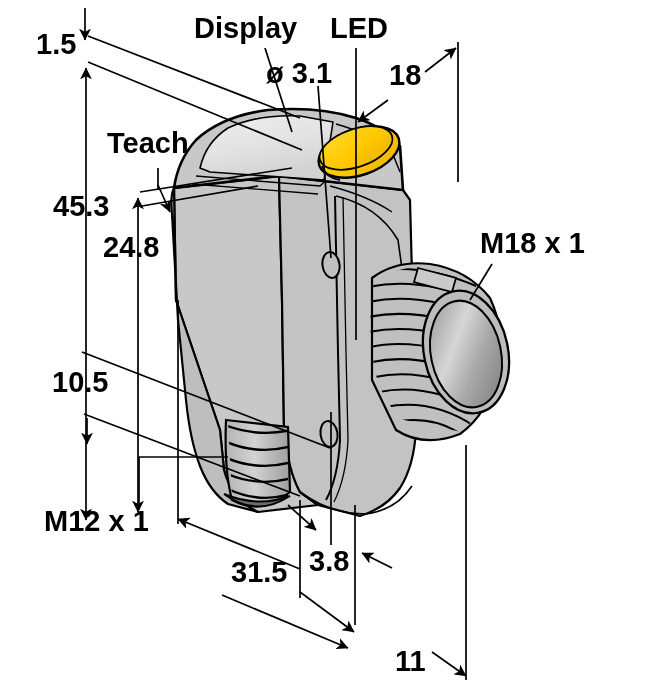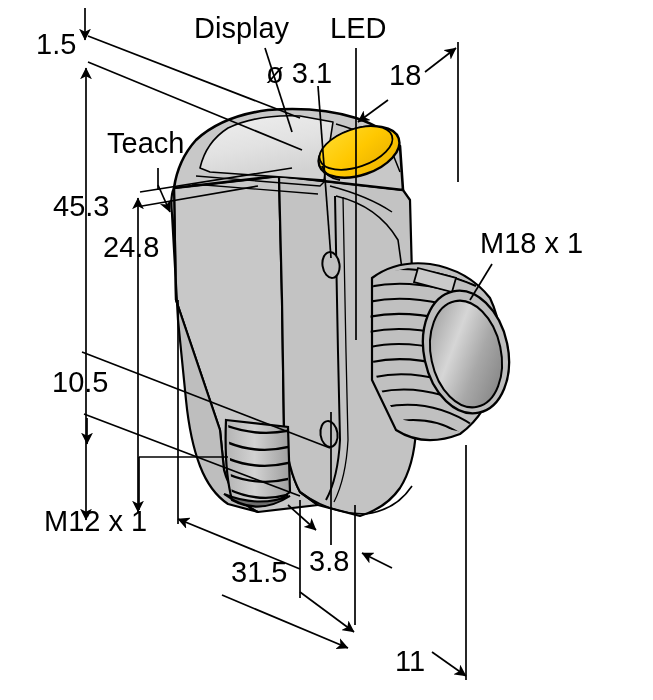--- a/index.html
+++ b/index.html
@@ -7,20 +7,21 @@
     padding: 0;
     background: #ffffff;
   }
   #sheet {
     position: relative;
     width: 653px;
     height: 700px;
     background: #ffffff;
     font-family: "Liberation Sans", sans-serif;
     overflow: hidden;
+    font-weight: bold;
   }
   #sheet svg {
     position: absolute;
     left: 0;
     top: 0;
   }
   text {
     font-family: "Liberation Sans", sans-serif;
     fill: #000000;
   }

